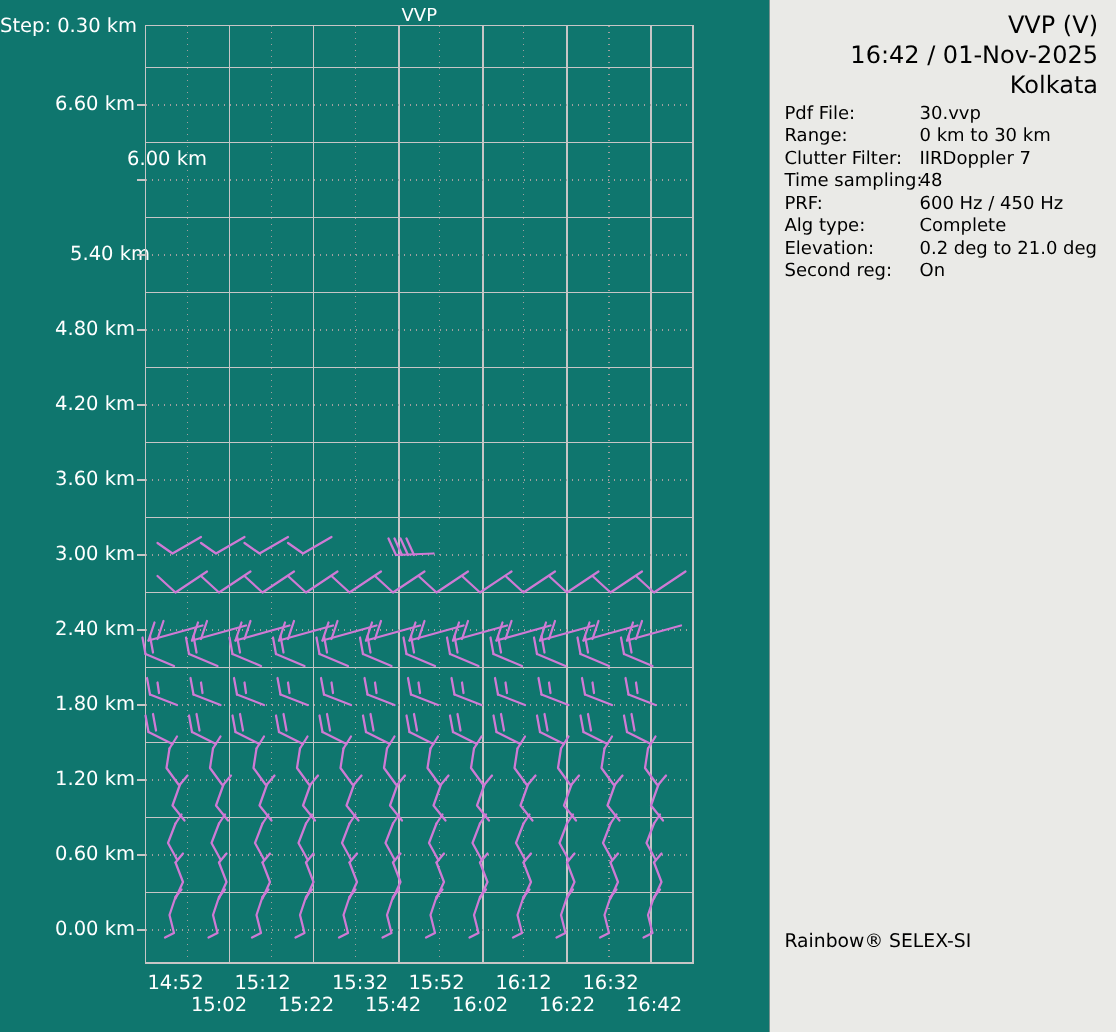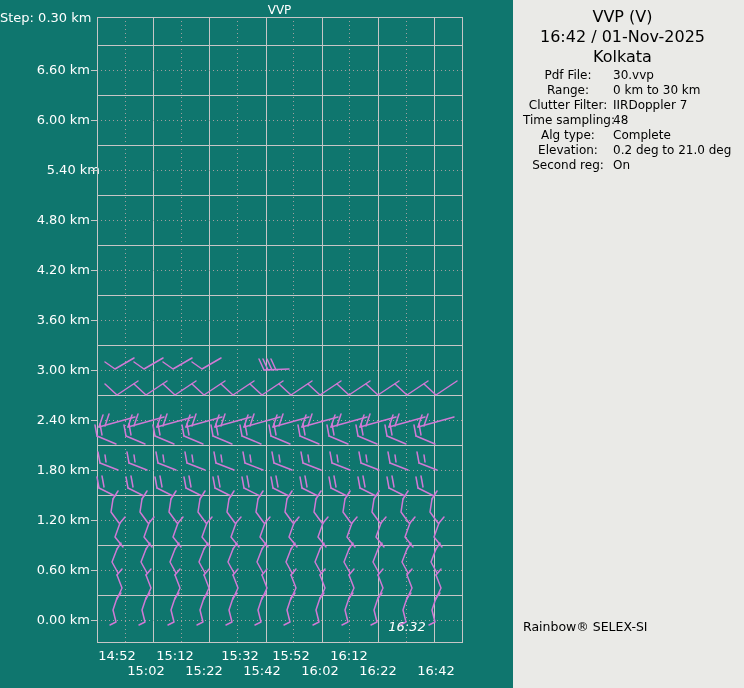--- a/index.html
+++ b/index.html
@@ -14,39 +14,39 @@
     white-space:nowrap;}
   .xlabel{position:absolute;width:44px;text-align:center;color:#fff;font-size:13px;
     white-space:nowrap;}
   #plot{position:absolute;left:0;top:0;}
   .grid-solid{stroke:#c6c6c6;stroke-width:1;shape-rendering:crispEdges;}
   .grid-dot{stroke:#9f9f9f;stroke-width:1;stroke-dasharray:1 3;shape-rendering:crispEdges;}
   .axis-tick{stroke:#c6c6c6;stroke-width:1;shape-rendering:crispEdges;}
   .plot-border{fill:none;stroke:#c6c6c6;stroke-width:1;shape-rendering:crispEdges;}
   .barb{stroke:#cf7ad5;stroke-width:1.5;fill:none;stroke-linejoin:round;stroke-linecap:round;}
   .info-panel{position:absolute;left:513px;top:0;width:231px;height:688px;background:#eaeae7;color:#000;}
-  .panel-title,.panel-datetime,.panel-site{width:219px;text-align:center;font-size:16px;line-height:20px;}
+  .panel-title,.panel-datetime,.panel-site{width:219px;text-align:right;font-size:16px;line-height:20px;}
   .panel-title{margin-top:7px;}
   .param-list{position:absolute;left:10px;top:68px;font-size:12px;}
   .param-row{display:flex;line-height:15px;white-space:nowrap;}
-  .param-label{width:90px;flex:0 0 90px;text-align:center;}
+  .param-label{width:90px;flex:0 0 90px;}
   .param-value{}
   .brand{position:absolute;left:10px;top:619px;font-size:12.5px;}
 </style>
 </head>
 <body>
 
 <div class="app">
 
   <div class="chart-region">
     <div class="step-label">Step: 0.30 km</div>
     <div class="chart-title">VVP</div>
     <div id="ylabels">
         <div class="ylabel" style="top: 62px;">6.60 km</div>
-        <div class="ylabel" style="top: 112px;">6.00 km</div>
+        <div class="ylabel" style="top: 99px; padding-left: 48px;">6.00 km</div>
         <div class="ylabel" style="top: 162px; padding-left: 10px;">5.40 km</div>
         <div class="ylabel" style="top: 212px;">4.80 km</div>
         <div class="ylabel" style="top: 262px;">4.20 km</div>
         <div class="ylabel" style="top: 312px;">3.60 km</div>
         <div class="ylabel" style="top: 362px;">3.00 km</div>
         <div class="ylabel" style="top: 412px;">2.40 km</div>
         <div class="ylabel" style="top: 462px;">1.80 km</div>
         <div class="ylabel" style="top: 512px;">1.20 km</div>
         <div class="ylabel" style="top: 562px;">0.60 km</div>
         <div class="ylabel" style="top: 612px;">0.00 km</div>
@@ -55,21 +55,21 @@
         <div class="xlabel" style="left: 95px; top: 648px;">14:52</div>
         <div class="xlabel" style="left: 124px; top: 663px;">15:02</div>
         <div class="xlabel" style="left: 153px; top: 648px;">15:12</div>
         <div class="xlabel" style="left: 182px; top: 663px;">15:22</div>
         <div class="xlabel" style="left: 218px; top: 648px;">15:32</div>
         <div class="xlabel" style="left: 240px; top: 663px;">15:42</div>
         <div class="xlabel" style="left: 269px; top: 648px;">15:52</div>
         <div class="xlabel" style="left: 298px; top: 663px;">16:02</div>
         <div class="xlabel" style="left: 327px; top: 648px;">16:12</div>
         <div class="xlabel" style="left: 356px; top: 663px;">16:22</div>
-        <div class="xlabel" style="left: 385px; top: 619px; font-style: italic;">16:32</div>
+        <div class="xlabel" style="left: 385px; top: 648px;">16:32</div>
         <div class="xlabel" style="left: 414px; top: 663px;">16:42</div>
       </div>
     <svg id="plot" width="513" height="688">
         <line x1="153" y1="17" x2="153" y2="642" class="grid-solid"></line>
         <line x1="209" y1="17" x2="209" y2="642" class="grid-solid"></line>
         <line x1="266" y1="17" x2="266" y2="642" class="grid-solid"></line>
         <line x1="322" y1="17" x2="322" y2="642" class="grid-solid"></line>
         <line x1="378" y1="17" x2="378" y2="642" class="grid-solid"></line>
         <line x1="434" y1="17" x2="434" y2="642" class="grid-solid"></line>
         <line x1="125" y1="17" x2="125" y2="642" class="grid-dot"></line>
@@ -418,20 +418,24 @@
         </div>
         <div class="param-row">
           <span class="param-label">Clutter Filter:</span>
           <span class="param-value">IIRDoppler 7</span>
         </div>
         <div class="param-row">
           <span class="param-label">Time sampling:</span>
           <span class="param-value">48</span>
         </div>
         <div class="param-row">
+          <span class="param-label">PRF:</span>
+          <span class="param-value">600 Hz / 450 Hz</span>
+        </div>
+        <div class="param-row">
           <span class="param-label">Alg type:</span>
           <span class="param-value">Complete</span>
         </div>
         <div class="param-row">
           <span class="param-label">Elevation:</span>
           <span class="param-value">0.2 deg to 21.0 deg</span>
         </div>
         <div class="param-row">
           <span class="param-label">Second reg:</span>
           <span class="param-value">On</span>

